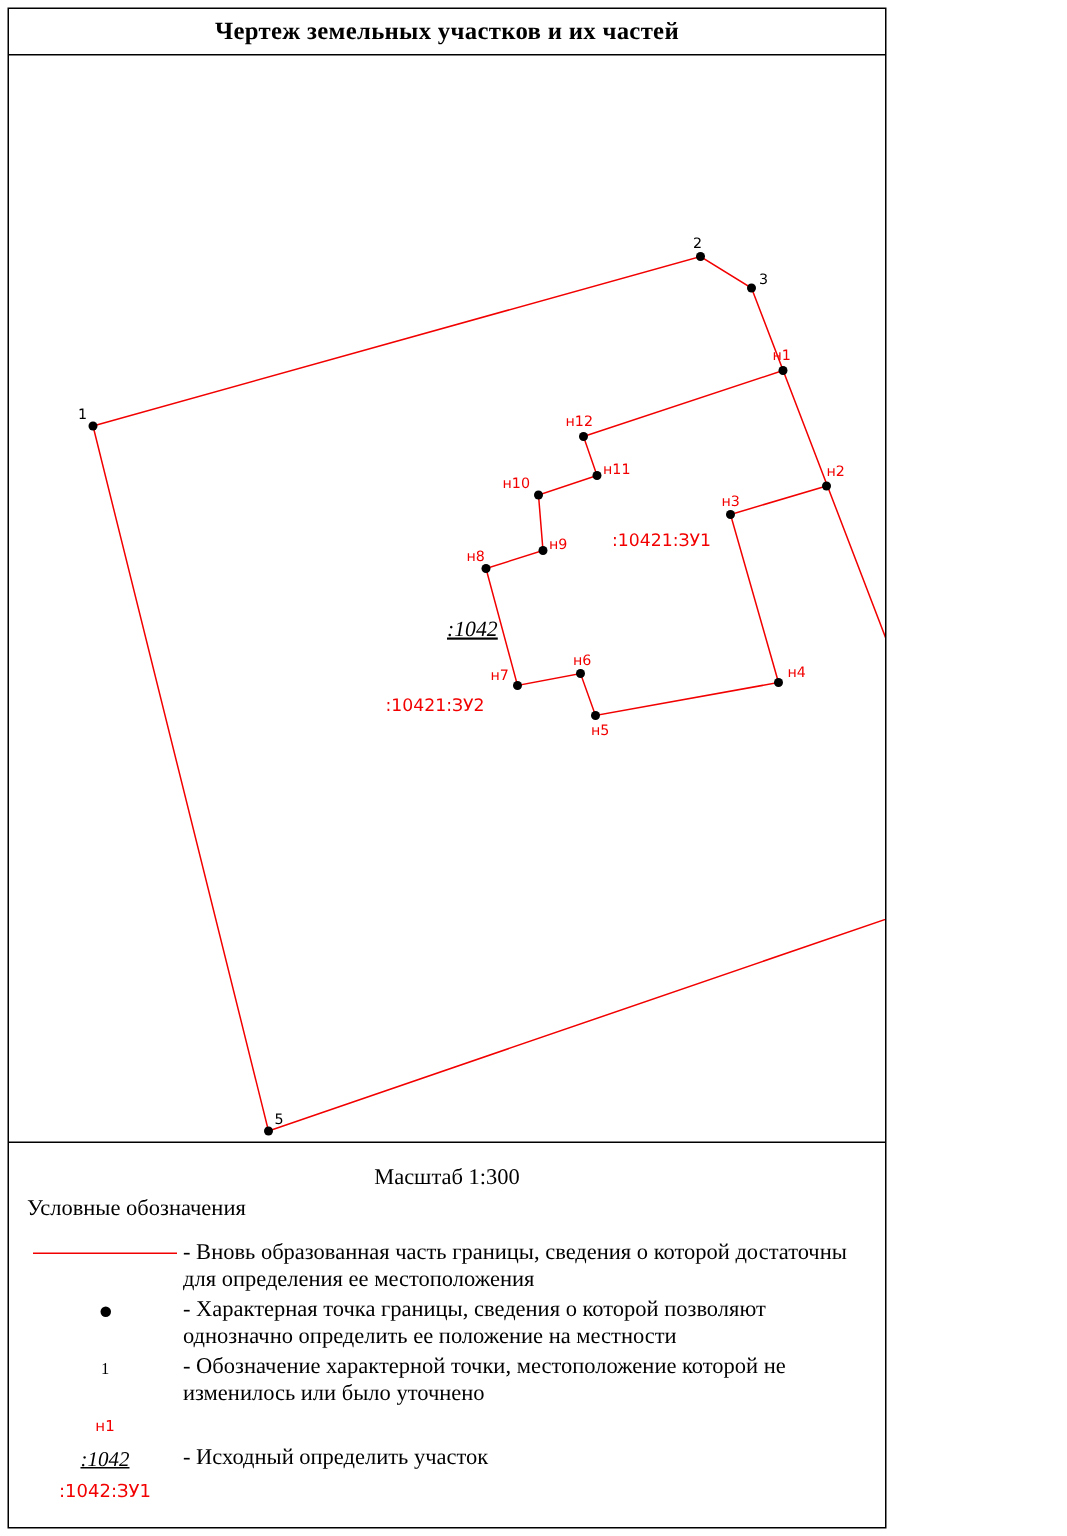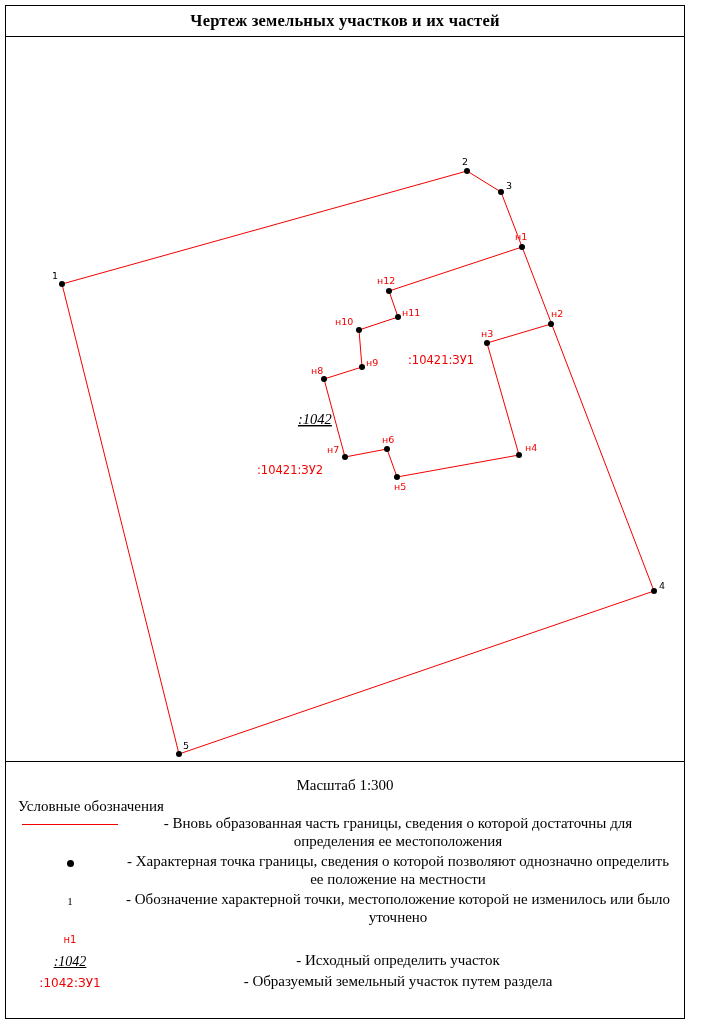--- a/index.html
+++ b/index.html
@@ -2,45 +2,45 @@
 <html><head>
 <meta charset="utf-8">
 <style>
   * { margin:0; padding:0; box-sizing:border-box; }
   html,body { background:#ffffff; }
   body {
     width:711px; height:1024px; position:relative;
     font-family:"Liberation Serif", serif; color:#000;
   }
   .page {
-    position:absolute; left:5px; top:5px; width:680px; height:1014px;
+    position:absolute; left:5px; top:5px; width:586px; height:1014px;
     border:1.5px solid #000; background:#fff; overflow:hidden;
   }
   .title-bar {
     height:31px; border-bottom:1.5px solid #000;
     display:flex; align-items:center; justify-content:center;
     font-weight:bold; font-size:16.5px; letter-spacing:0.2px;
   }
   .drawing { position:relative; height:724px; }
   .drawing svg { position:absolute; left:0; top:0; }
   .pt-label { font-family:"DejaVu Sans", sans-serif; font-size:9.5px; }
   .area-red { font-family:"DejaVu Sans", sans-serif; font-size:11.5px; }
   .area-parent {
     font-family:"Liberation Serif", serif; font-style:italic;
     font-size:14.5px; text-decoration:underline;
   }
   .scale-bar {
     border-top:1.5px solid #000; text-align:center;
     font-size:15px; padding:15px 0 2px 0;
   }
   .legend { padding:2px 10px 0 12px; }
-  .legend-title { font-size:15px; margin-bottom:0; }
+  .legend-title { font-size:15px; margin-bottom:12px; }
   .lg-row { display:flex; align-items:flex-start; margin-bottom:3px; }
   .lg-sym { width:104px; flex:none; text-align:center; line-height:17.5px; }
-  .lg-text { flex:1; font-size:15px; line-height:17.5px; max-width:575px;text-align:center; }
+  .lg-text { flex:1; font-size:15px; line-height:17.5px; max-width:575px; }
   .sym-line { display:inline-block; width:96px; height:0; border-top:1.2px solid; margin-bottom:4px; }
   .sym-dot { display:inline-block; width:7px; height:7px; border-radius:50%; background:#000; margin-top:5px; }
   .sym-old-point { font-family:"Liberation Serif", serif; font-size:11px; }
   .sym-new-point { font-family:"DejaVu Sans", sans-serif; font-size:10px; }
   .sym-parent-parcel { font-family:"Liberation Serif", serif; font-style:italic; font-size:14px; text-decoration:underline; }
   .sym-new-parcel { font-family:"DejaVu Sans", sans-serif; font-size:12px; }
 </style>
 </head>
 <body>
 
@@ -111,18 +111,17 @@
         </div>
         <div class="lg-row">
           <div class="lg-sym"><span class="sym-new-point" style="color: rgb(242, 0, 0);">н1</span></div>
         </div>
         <div class="lg-row">
           <div class="lg-sym"><span class="sym-parent-parcel">:1042</span></div>
           <div class="lg-text">- Исходный определить участок</div>
         </div>
         <div class="lg-row">
           <div class="lg-sym"><span class="sym-new-parcel" style="color: rgb(242, 0, 0); margin-top: 30px;">:1042:ЗУ1</span></div>
-          <div class="lg-text">- Образуемый земельный участок путем раздела</div>
         </div>
       </div>
   </div>
 
 </div>
 
 </body></html>

